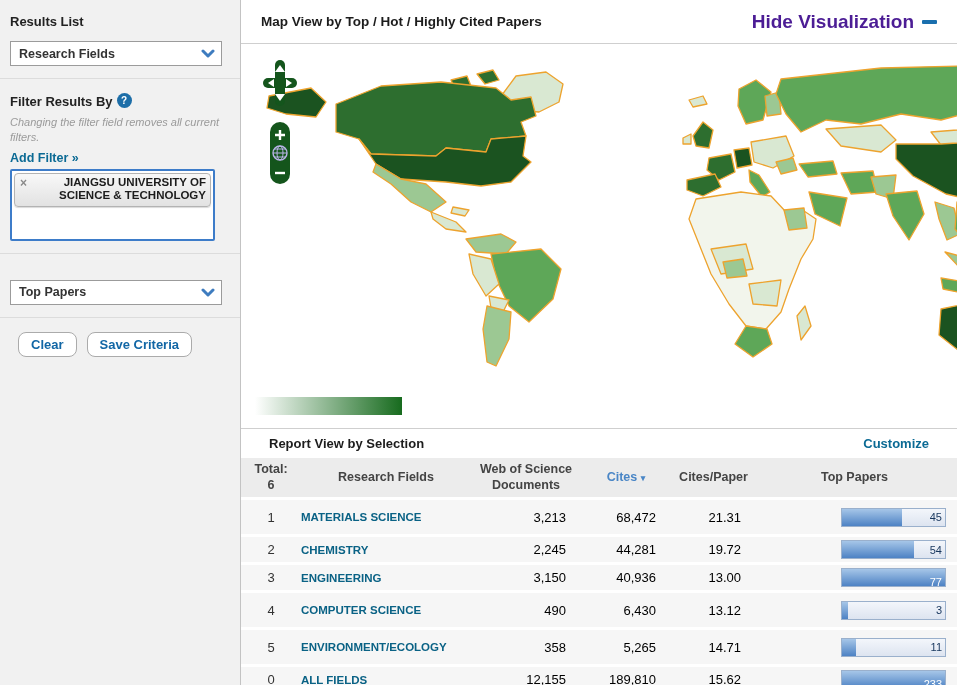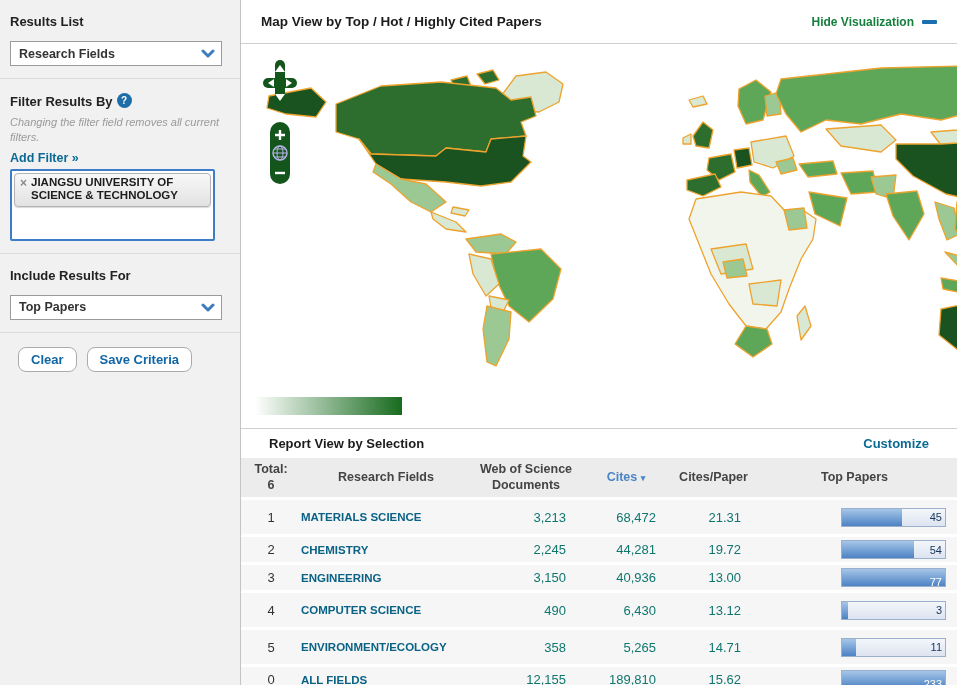--- a/index.html
+++ b/index.html
@@ -23,32 +23,32 @@
   .note { margin-top:6px; font-size:11px; font-style:italic; color:#9a9a9a; line-height:1.35; }
   .add-filter { margin-top:6px; font-size:12.5px; font-weight:bold; color:#0b6a94;
     cursor:pointer; display:inline-block; }
   .filter-box { margin-top:4px; width:205px; height:72px; background:#fff;
     border:2px solid #3d7cc9; border-radius:2px; padding:2px; cursor:pointer; }
   .filter-tag { width:100%; background:linear-gradient(#f8f8f8,#e2e2e2);
     border:1px solid #b3b3b3; border-radius:4px; box-shadow:0 1px 1px rgba(0,0,0,.15);
     padding:2px 4px 3px 5px; display:flex; gap:4px; }
   .tag-x { color:#8a8a8a; font-weight:bold; font-size:12px; line-height:14px; cursor:pointer; }
   .tag-label { font-size:11.5px; font-weight:bold; color:#1c1c1c; line-height:1.2;
-    text-align:left; flex:1; }
+    text-align:right; flex:1; }
   .btn-row { display:flex; gap:10px; padding:14px 18px; }
   .btn { background:#fff; border:1px solid #ababab; border-radius:8px; color:#1166a5;
     font-weight:bold; font-size:13px; padding:4px 12px; cursor:pointer; }
 
   
   .main { position:absolute; left:241px; top:0; width:716px; height:685px; background:#fff; }
   .map-header { height:44px; border-bottom:1px solid #cfcfcf; display:flex;
     align-items:center; justify-content:space-between; padding:0 20px;text-align:center; }
   .map-title { font-weight:bold; color:#1c1c1c; font-size:13.5px; }
-  .hide-link { display:flex; align-items:center; gap:8px; color:#15803d; font-weight:bold;
-    font-size:12px; cursor:pointer; }
+  .hide-link { display:flex; align-items:center; gap:8px; color:#4c1d95; font-weight:bold;
+    font-size:19px; cursor:pointer; }
   .minus-bar { width:15px; height:4px; background:#1a6fae; border-radius:1px; }
 
   .map-area { position:relative; height:384px; }
   .world { position:absolute; left:0; top:0; }
   .controls { position:absolute; left:22px; top:16px; }
   .legend { position:absolute; left:14px; bottom:13px; width:147px; height:18px; }
 
   .report-bar { height:30px; border-top:1px solid #cfcfcf; display:flex; align-items:center;
     justify-content:space-between; padding:0 28px; }
   .report-title { font-weight:bold; color:#1c1c1c; font-size:13px; }
@@ -58,21 +58,21 @@
     align-items:center; }
   .thead { background:#ececec; min-height:38px; font-weight:bold; color:#444; font-size:12.5px; }
   .thead .c { text-align:center; line-height:1.25; padding:4px 2px; }
   .th-cites { color:#4a86c6; cursor:pointer; }
   .th-cites .arrow { font-size:9px; }
   .trow { background:#f6f6f6; margin-top:3px; min-height:24px; padding:3px 0; }
   .trow.tall { min-height:34px; }
   .c-rank { text-align:center; color:#333; }
   .c-field { font-weight:bold; color:#0a6285; font-size:11.5px; line-height:1.25;
     text-transform:uppercase; padding-right:18px; overflow-wrap:anywhere; cursor:pointer; }
-  .c-num { text-align:right; padding-right:15px; color:#0f766e; }
+  .c-num { text-align:right; padding-right:15px; color:#000000; }
   .c-bar { display:flex; justify-content:flex-end; padding-right:7px; }
   .bar-track { position:relative; width:105px; height:19px; border:1px solid #9ab0cc;
     background:linear-gradient(#f3f6fb,#dde4f0); }
   .bar-fill { position:absolute; left:0; top:0; bottom:0;
     background:linear-gradient(#a6c6e8,#4d82c4); }
   .bar-value { position:absolute; right:3px; top:0; bottom:0; display:flex; align-items:center;
     font-size:11px; color:#17365d; }
   .bar-value.full { color:#fff;margin-top:8px; }
 </style>
 </head>
@@ -100,21 +100,20 @@
       <span class="add-filter">Add Filter »</span>
       <div class="filter-box">
         <div class="filter-tag">
           <span class="tag-x">×</span>
           <span class="tag-label">JIANGSU UNIVERSITY OF SCIENCE &amp; TECHNOLOGY</span>
         </div>
       </div>
     </div>
 
     <div class="side-section">
-      <div class="side-heading">Include Results For</div>
       <div class="dropdown">
         <span class="val">Top Papers</span>
         <svg class="chev" viewBox="0 0 14 9">
           <polyline points="2,2 7,7 12,2" fill="none" stroke="#3e7cbf" stroke-width="3" stroke-linecap="round" stroke-linejoin="round"></polyline>
         </svg>
       </div>
     </div>
 
     <div class="btn-row">
       <button class="btn">Clear</button>

